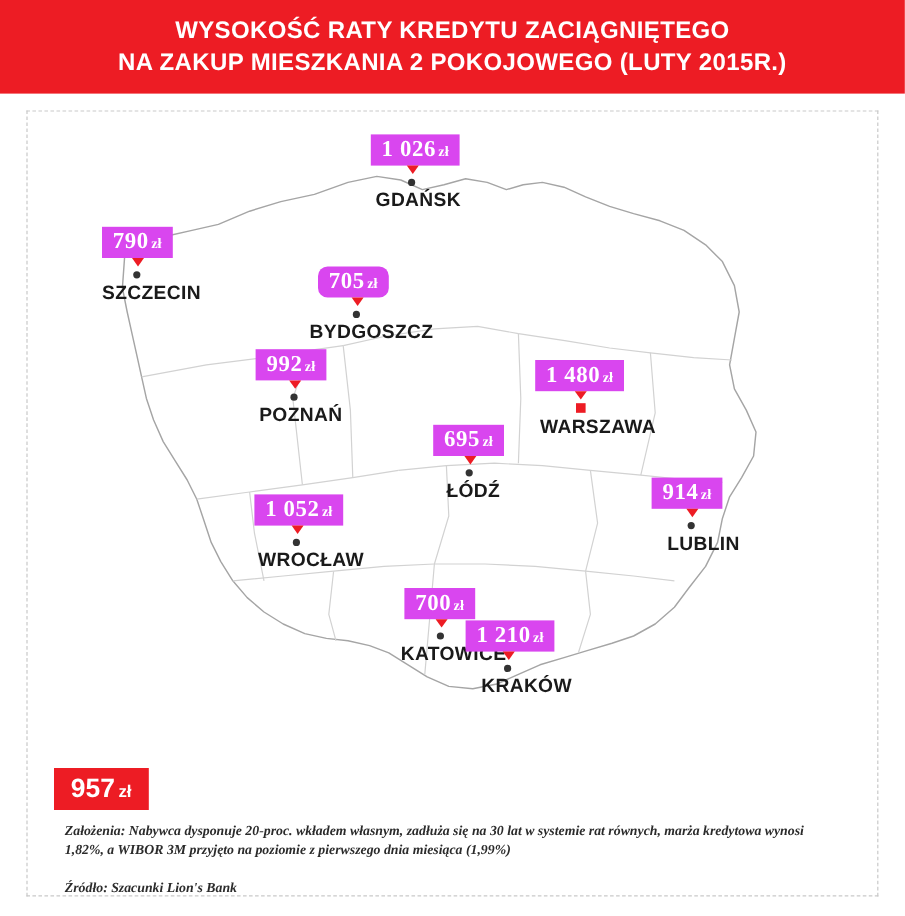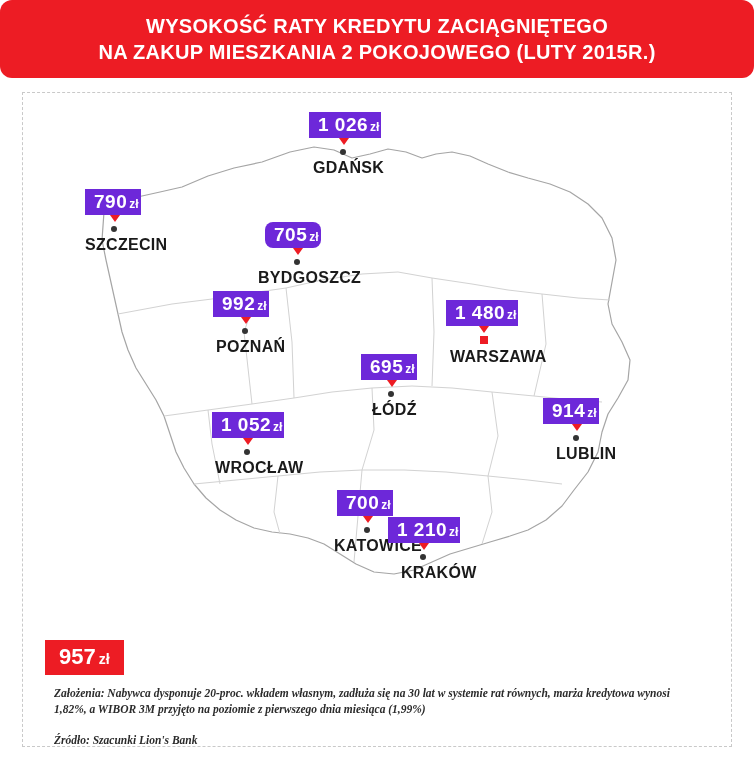--- a/index.html
+++ b/index.html
@@ -24,21 +24,20 @@
     position: absolute;
     left: 0;
     top: 0;
     width: 754px;
     height: 78px;
     background: #ed1c24;
     display: flex;
     flex-direction: column;
     align-items: center;
     justify-content: center;
-    border-radius: 12px;
   }
   .header-line {
     color: #ffffff;
     font-size: 20px;
     font-weight: bold;
     letter-spacing: 0.3px;
     line-height: 26px;
     text-align: center;
     text-transform: uppercase;
     white-space: nowrap;
@@ -87,25 +86,26 @@
     position: absolute;
     font-size: 16px;
     font-weight: bold;
     color: #1a1a1a;
     letter-spacing: 0.3px;
     white-space: nowrap;
     text-transform: uppercase;
   }
   .price-tag {
     position: absolute;
-    background: #6d28d9;
+    background: #d946ef;
     color: #ffffff;
-    padding: 3px 2px 4px 9px;
+    padding: 3px 9px 4px 9px;
     white-space: nowrap;
     line-height: 1;
+    font-family: Liberation Serif, serif;
   }
   .price-tag .amt {
     font-size: 19px;
     font-weight: bold;
     letter-spacing: 0.5px;
   }
   .price-tag .cur {
     font-size: 12px;
     font-weight: bold;
     margin-left: 2px;

